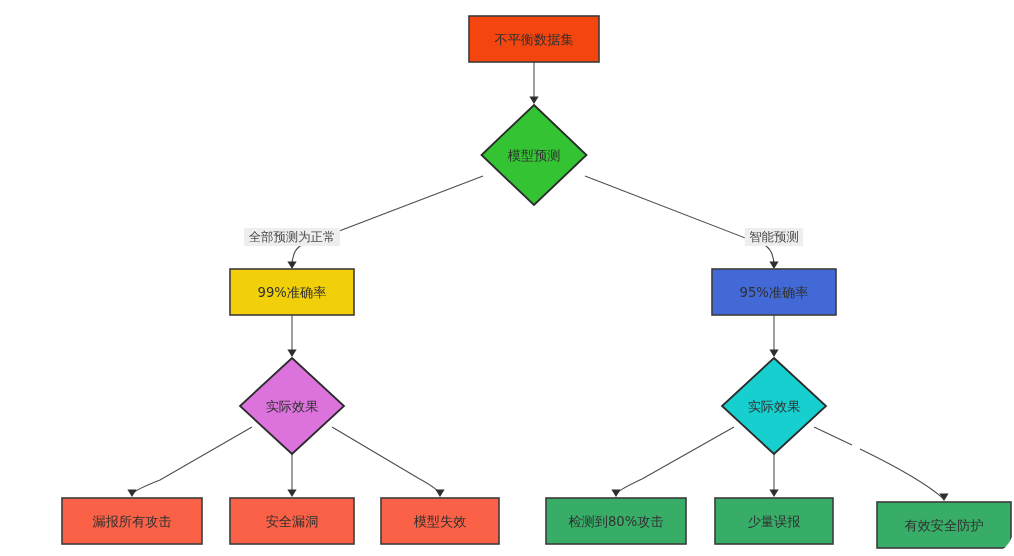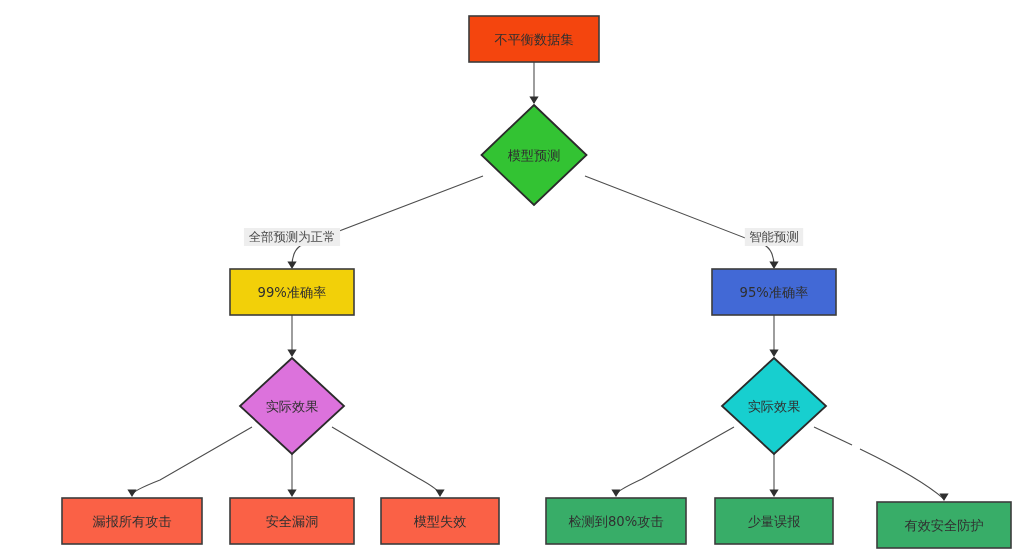--- a/index.html
+++ b/index.html
@@ -7,20 +7,21 @@
     padding: 0;
     background: #ffffff;
   }
   #canvas-wrap {
     position: relative;
     width: 1014px;
     height: 556px;
     background: #ffffff;
     overflow: hidden;
     font-family: "DejaVu Sans", "Liberation Sans", sans-serif;
+    border-radius: 30px;
   }
   svg#flow {
     position: absolute;
     left: 0;
     top: 0;
     width: 1014px;
     height: 556px;
     display: block;
   }
   .edge-path {

